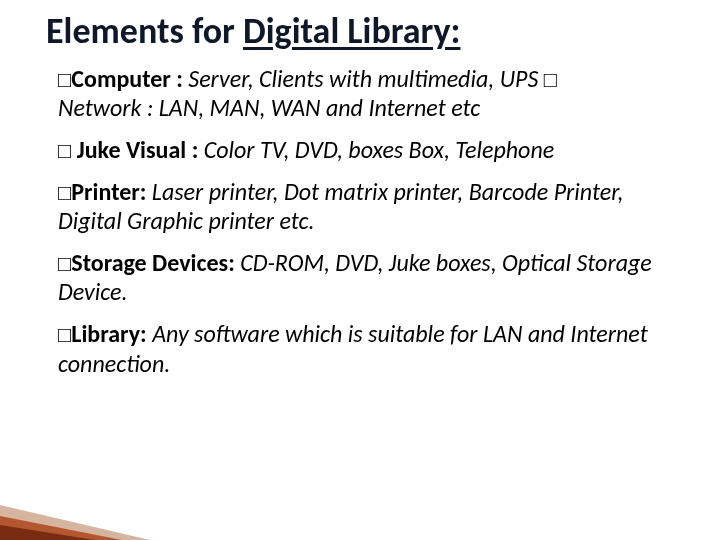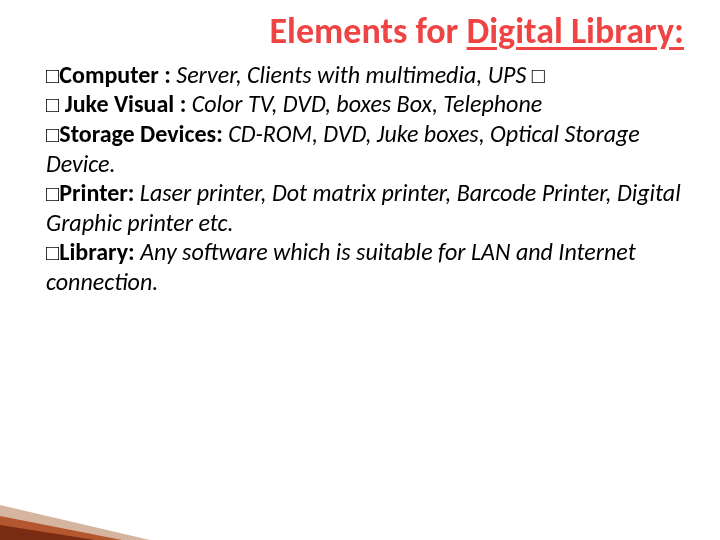--- a/index.html
+++ b/index.html
@@ -16,35 +16,34 @@
   .slide {
     width: 720px;
     height: 540px;
     position: relative;
     box-sizing: border-box;
     padding: 12px 36px 0 46px;
   }
   .title {
     font-size: 36px;
     font-weight: 700;
-    color: #ef4444;
-    margin: 0 0 8px 12px;
+    color: #0f172a;
+    margin: 0 0 8px 0;
     line-height: 1.1;
-    text-align: right;
   }
   .title .u {
     text-decoration: underline;
     text-underline-offset: 4px;
   }
   .body {
     font-size: 24px;
     line-height: 1.22;
   }
   .item {
-    margin: 0;
+    margin: 12px;
   }
   .bullet {
     font-family: "Arial", sans-serif;
     font-size: 22px;
     display: inline;
   }
   .b { font-weight: 700; font-style: normal; }
   .i { font-style: italic; }
   .wedge {
     position: absolute;
@@ -60,33 +59,34 @@
 <div class="slide">
   <h1 class="title">
     <span>Elements for </span><span class="u">Digital Library:</span>
   </h1>
 
   <div class="body">
 
     <p class="item">
       <span class="bullet">□</span><span class="b">Computer : </span><span class="i">Server, Clients with multimedia, UPS </span><span class="bullet">□</span>
       <br>
+      <span class="i">Network : LAN, MAN, WAN and Internet etc</span>
     </p>
 
     <p class="item">
       <span class="bullet">□</span> <span class="b">Juke Visual : </span><span class="i">Color TV, DVD, boxes Box, Telephone</span>
     </p>
 
 
     <p class="item">
-      <span class="bullet">□</span><span class="b">Storage Devices: </span><span class="i">CD-ROM, DVD, Juke boxes, Optical Storage Device.</span>
+      <span class="bullet">□</span><span class="b">Printer: </span><span class="i">Laser printer, Dot matrix printer, Barcode Printer, Digital Graphic printer etc.</span>
     </p>
 
     <p class="item">
-      <span class="bullet">□</span><span class="b">Printer: </span><span class="i">Laser printer, Dot matrix printer, Barcode Printer, Digital Graphic printer etc.</span>
+      <span class="bullet">□</span><span class="b">Storage Devices: </span><span class="i">CD-ROM, DVD, Juke boxes, Optical Storage Device.</span>
     </p>
 
     <p class="item">
       <span class="bullet">□</span><span class="b">Library: </span><span class="i">Any software which is suitable for LAN and Internet connection.</span>
     </p>
 
   </div>
 
   <svg class="wedge" viewBox="0 0 200 70" preserveAspectRatio="none">
     <polygon points="0,70 0,35 150,70" fill="#d6b5a0"></polygon>

